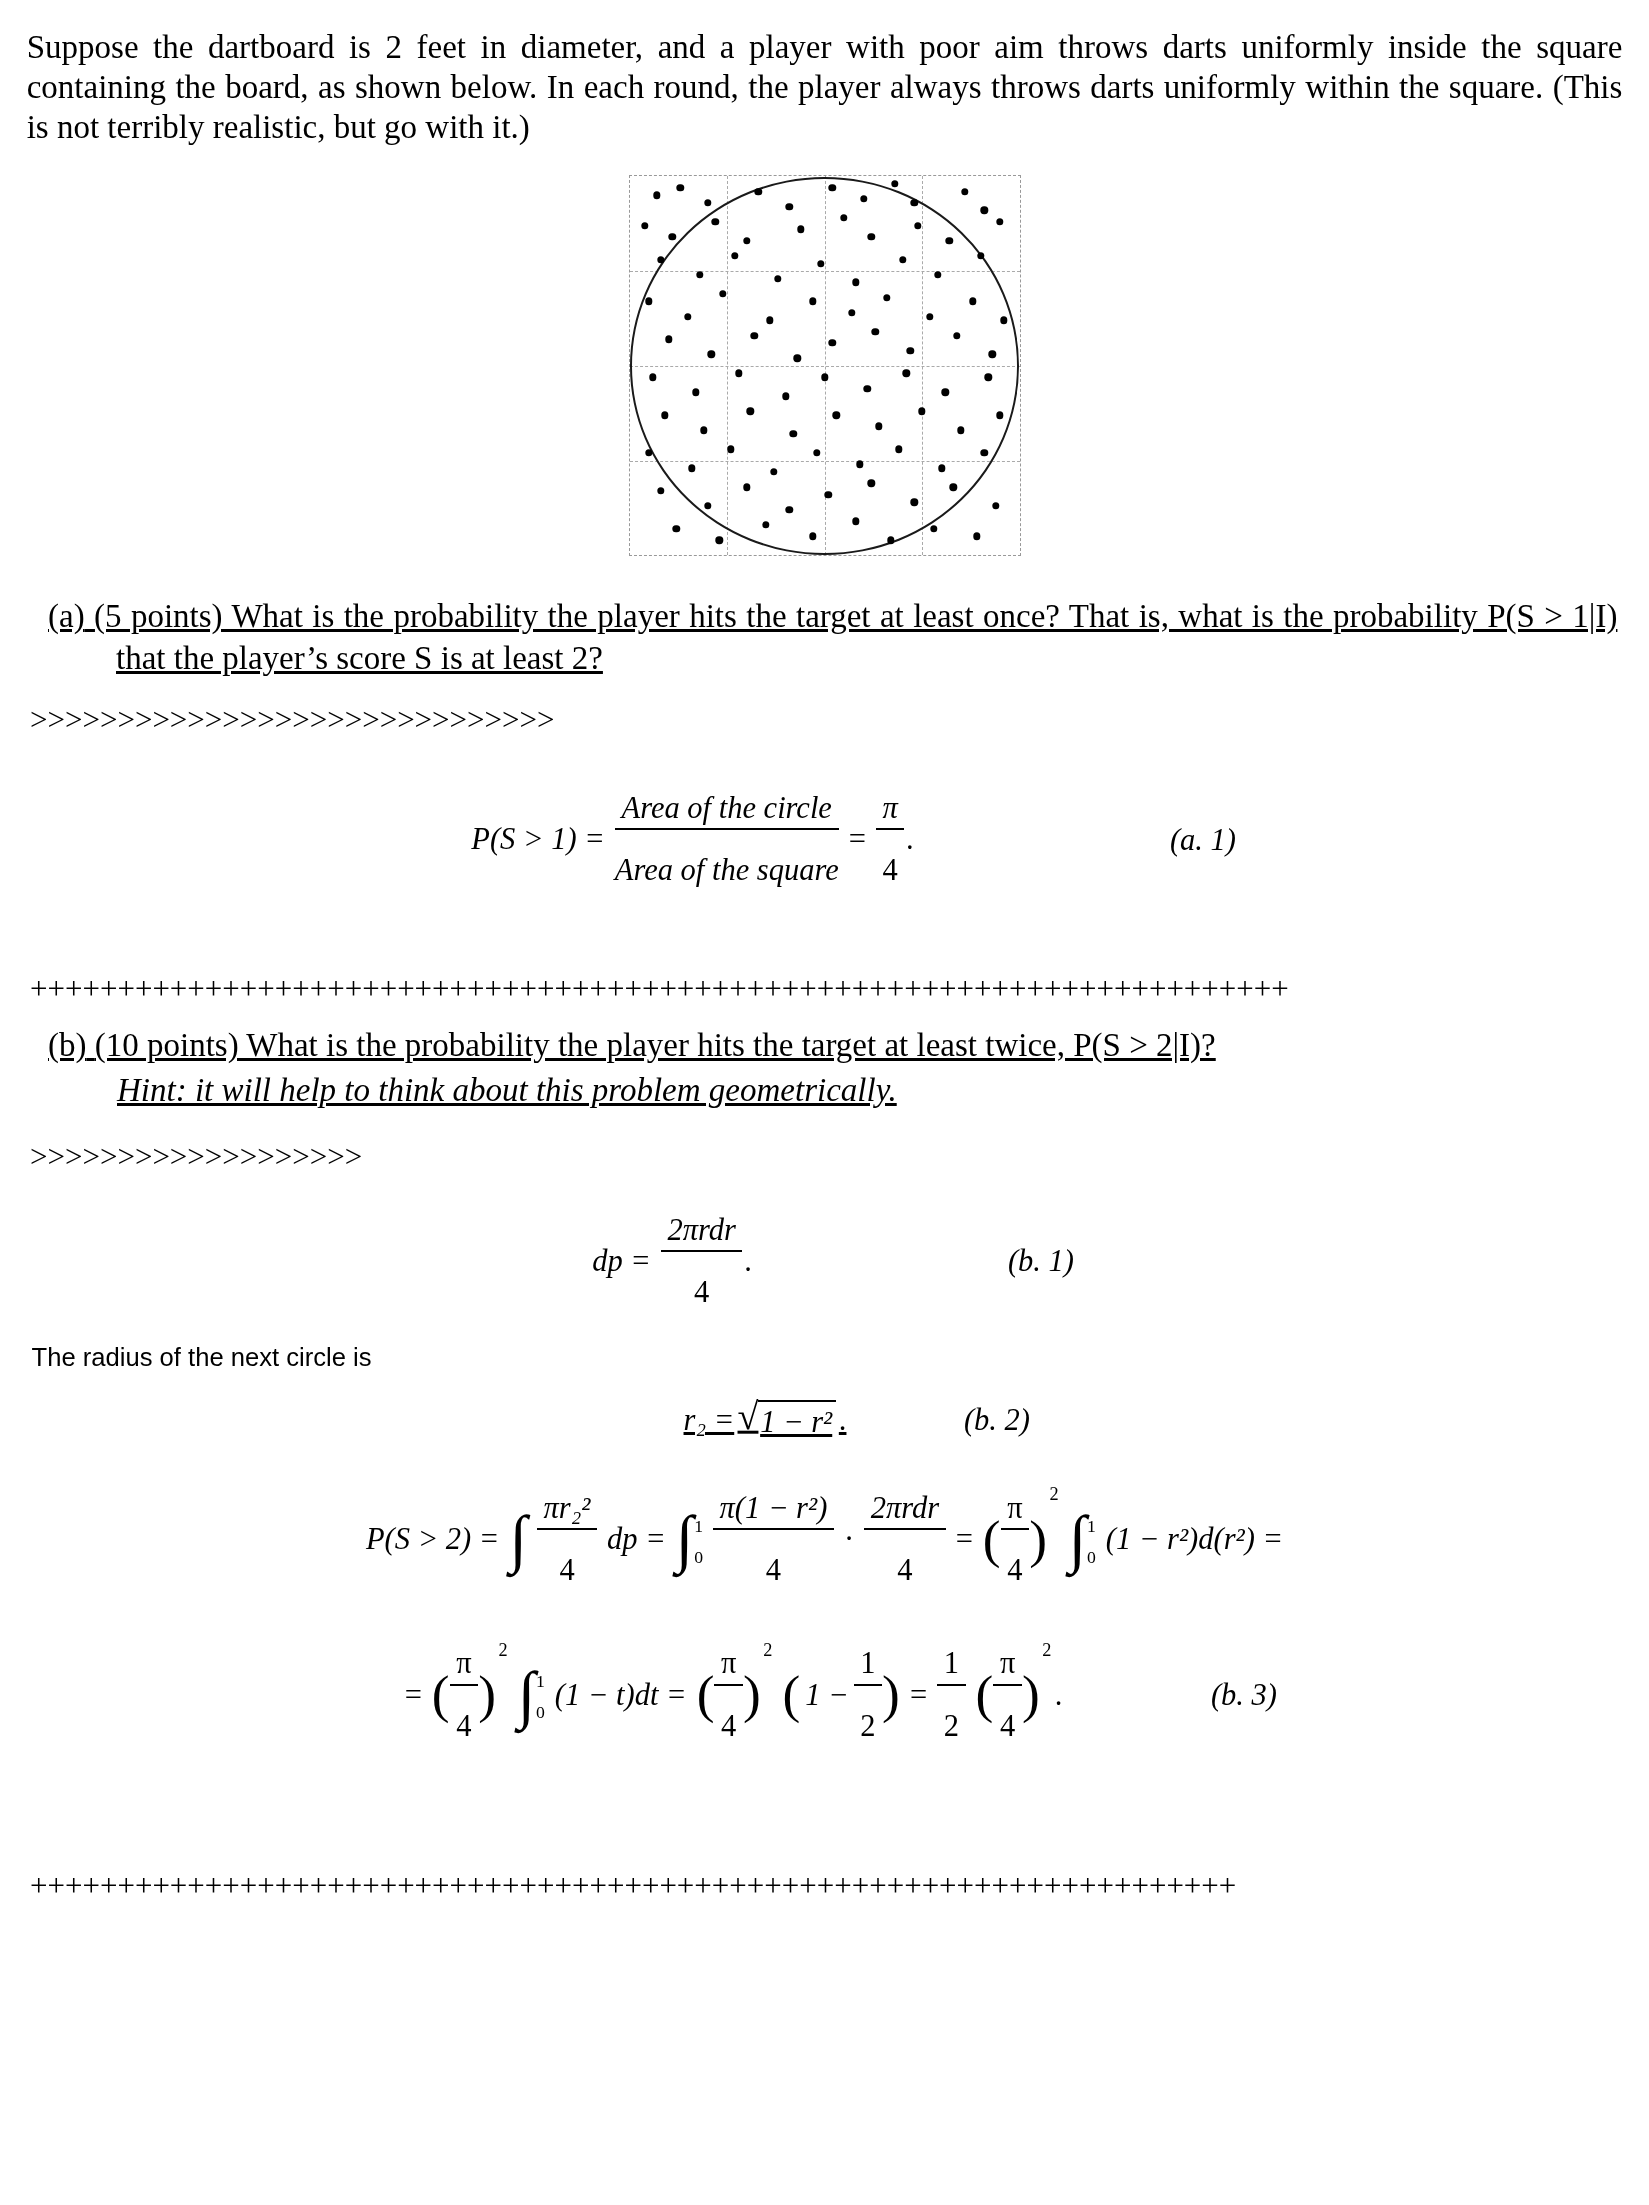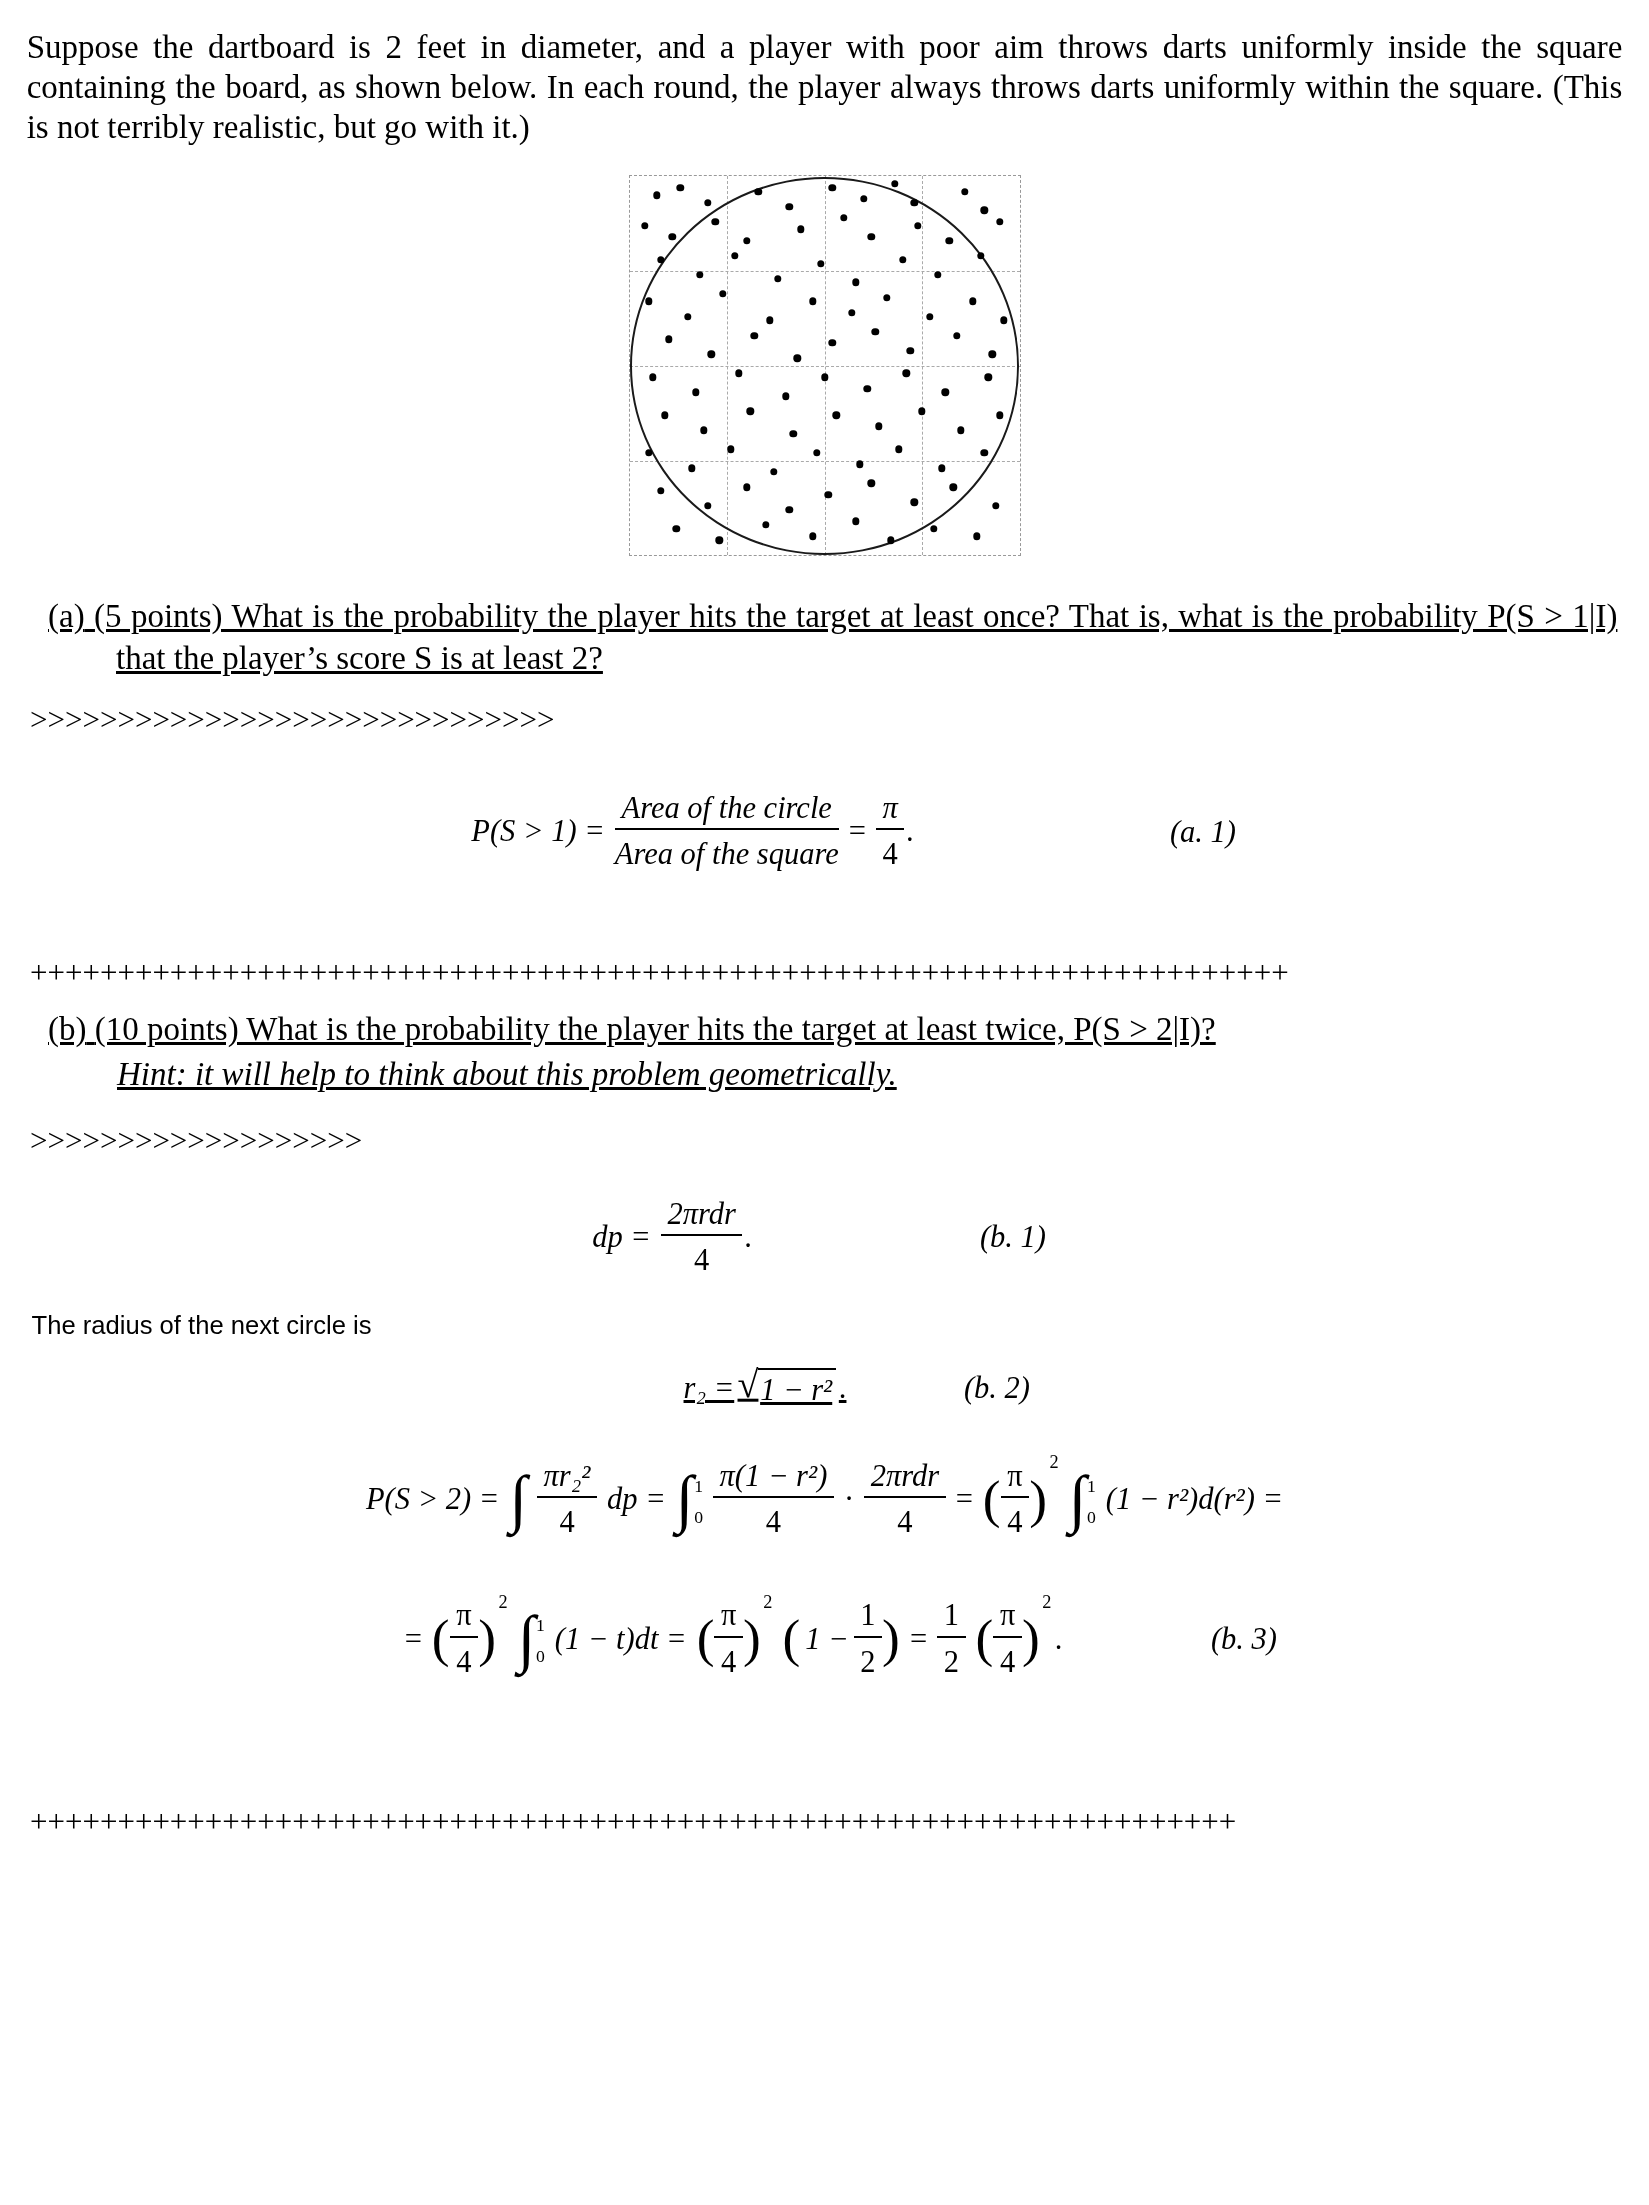--- a/index.html
+++ b/index.html
@@ -46,21 +46,21 @@
 
   
   .equation {
     position:relative; text-align:center; white-space:nowrap;
     font-family:"Liberation Serif", serif; font-size:30.5px; margin:48px 0;
   }
   .eq-body { display:inline-flex; align-items:center; gap:10px; vertical-align:middle; }
   .mi { font-style:italic; }
   .frac { display:inline-flex; flex-direction:column; text-align:center; }
   .frac .num { border-bottom:2.1px solid #000; padding:0 6.6px 2.5px 6.6px; }
-  .frac .den { padding-top:7px; }
+  .frac .den { padding-top:7px;margin-top:16px; }
   .int { display:inline-flex; align-items:center; }
   .int-sym { font-size:2.1em; font-style:normal; line-height:0.85; font-weight:300; }
   .lims { display:inline-flex; flex-direction:column; justify-content:space-between; height:2.5em; font-size:0.58em; margin-left:0.8px; }
   .lims .hi { margin-top:-0.1em; }
   .lims .lo { margin-bottom:-0.35em; }
   .pgroup { display:inline-flex; align-items:center; }
   .bigp { font-size:1.75em; line-height:1; font-weight:300; }
   .pw { font-size:0.6em; align-self:flex-start; margin-top:-0.35em; margin-left:2.5px; }
   .sqrt { display:inline-flex; align-items:flex-start; }
   .sqrt-sym { font-size:1.25em; line-height:1; transform:translateY(-3.3px); }
@@ -219,21 +219,21 @@
 
   <div class="equation" style="margin:38px 0 33px 0;">
     <span class="eq-body" style="margin-right:305px;">
       <span class="mi">dp =</span>
       <span class="frac">
         <span class="num mi">2πrdr</span>
         <span class="den">4</span>
       </span>
       <span style="margin-left:-8.3px;">.</span>
     </span>
-    <span class="eq-label" style="right:578px;">(b. 1)</span>
+    <span class="eq-label" style="right:550px;">(b. 1)</span>
   </div>
 
   <p class="sol">The radius of the next circle is</p>
 
   <div class="equation" style="margin:28px 0 33px 0;">
     <span class="eq-body tight" style="margin-right:119px;text-decoration:underline;">
       <span class="mi">r₂ =</span>
       <span class="sqrt">
         <span class="sqrt-sym">√</span>
         <span class="radicand mi">1 − r²</span>

